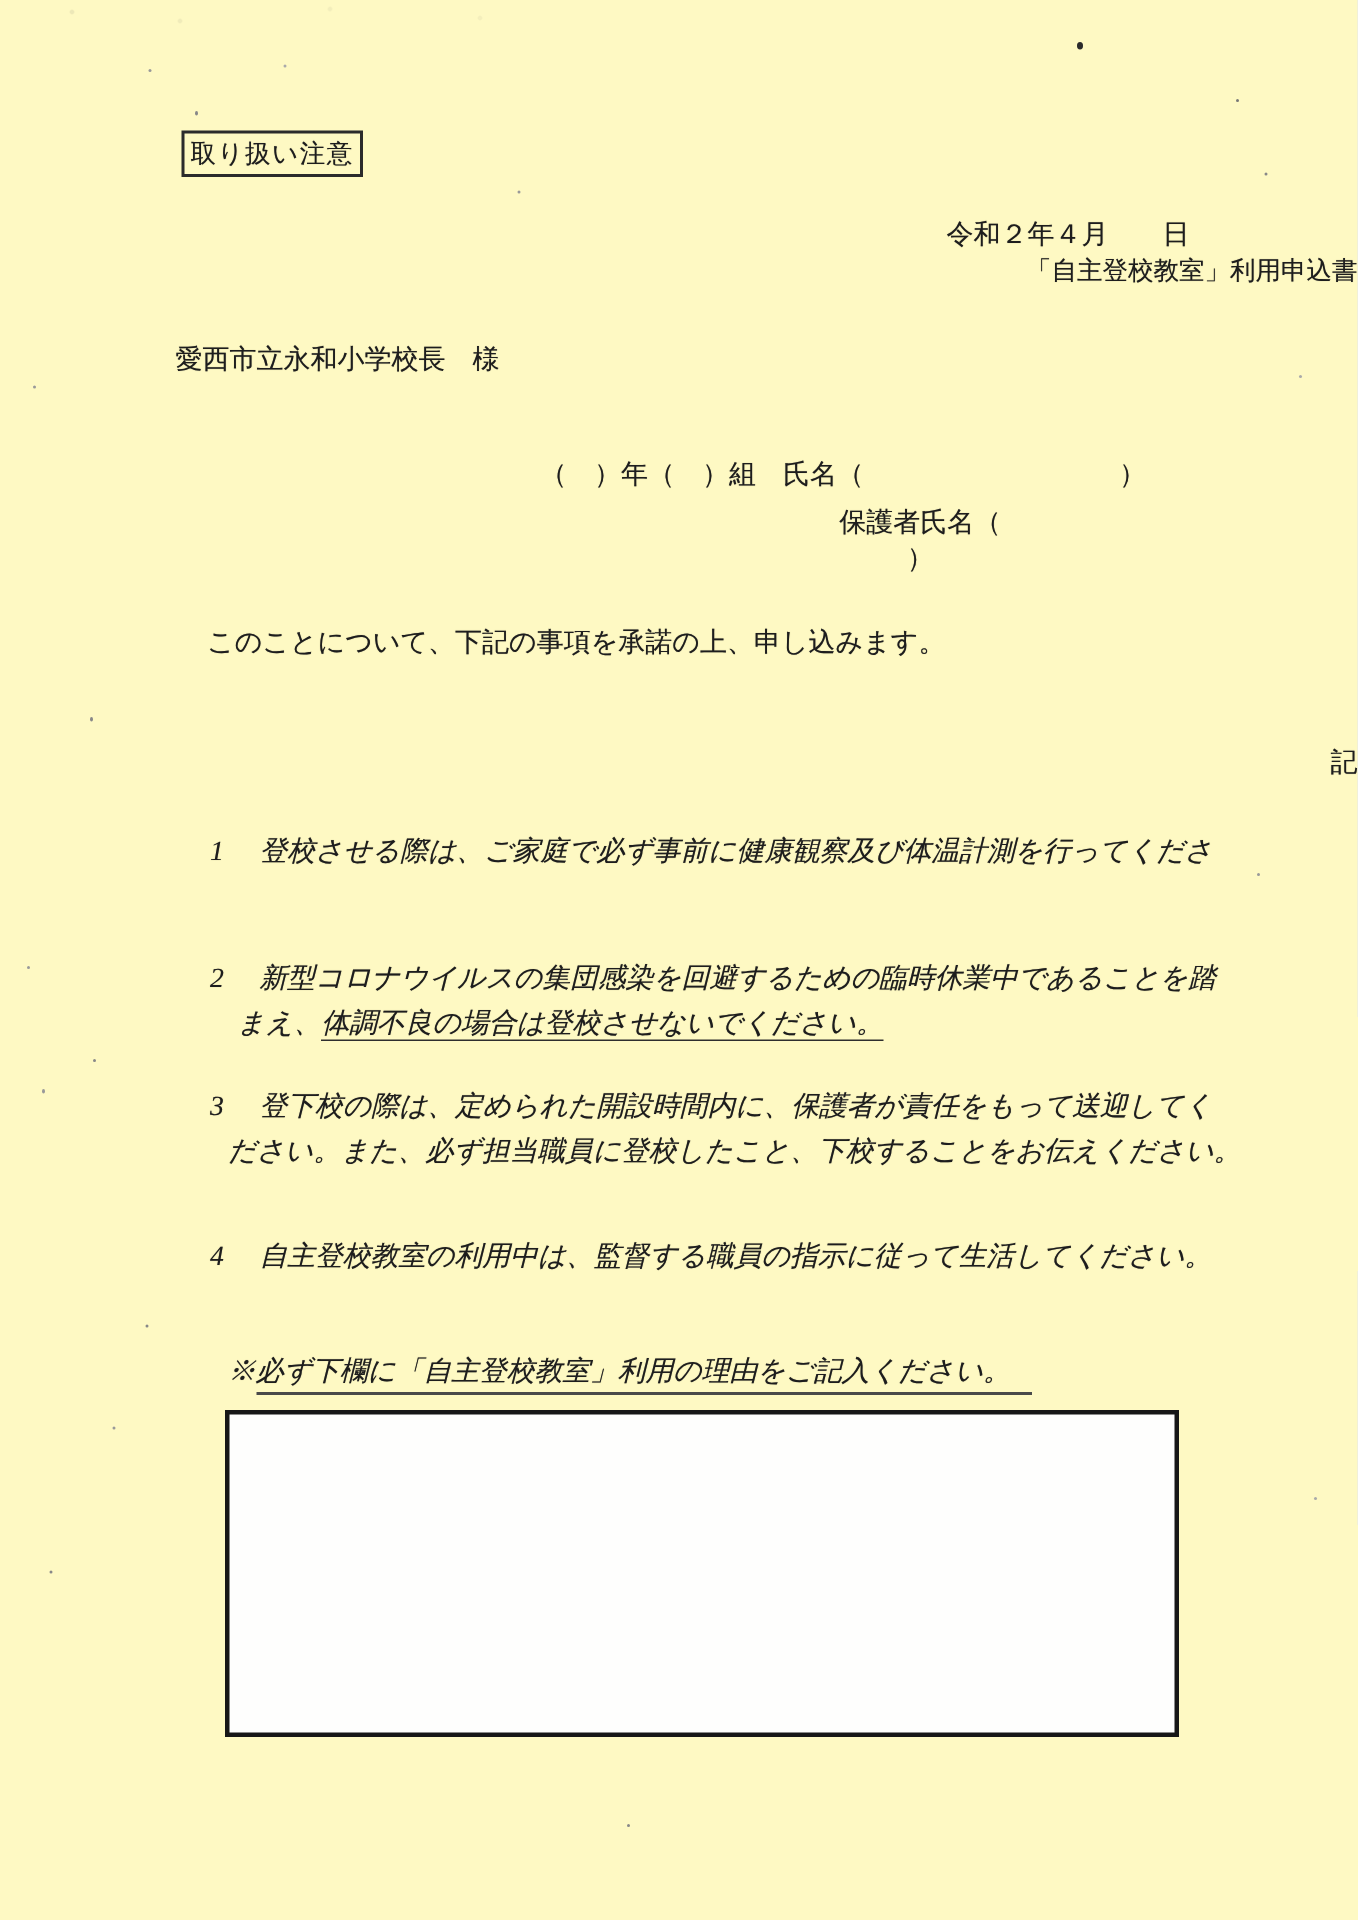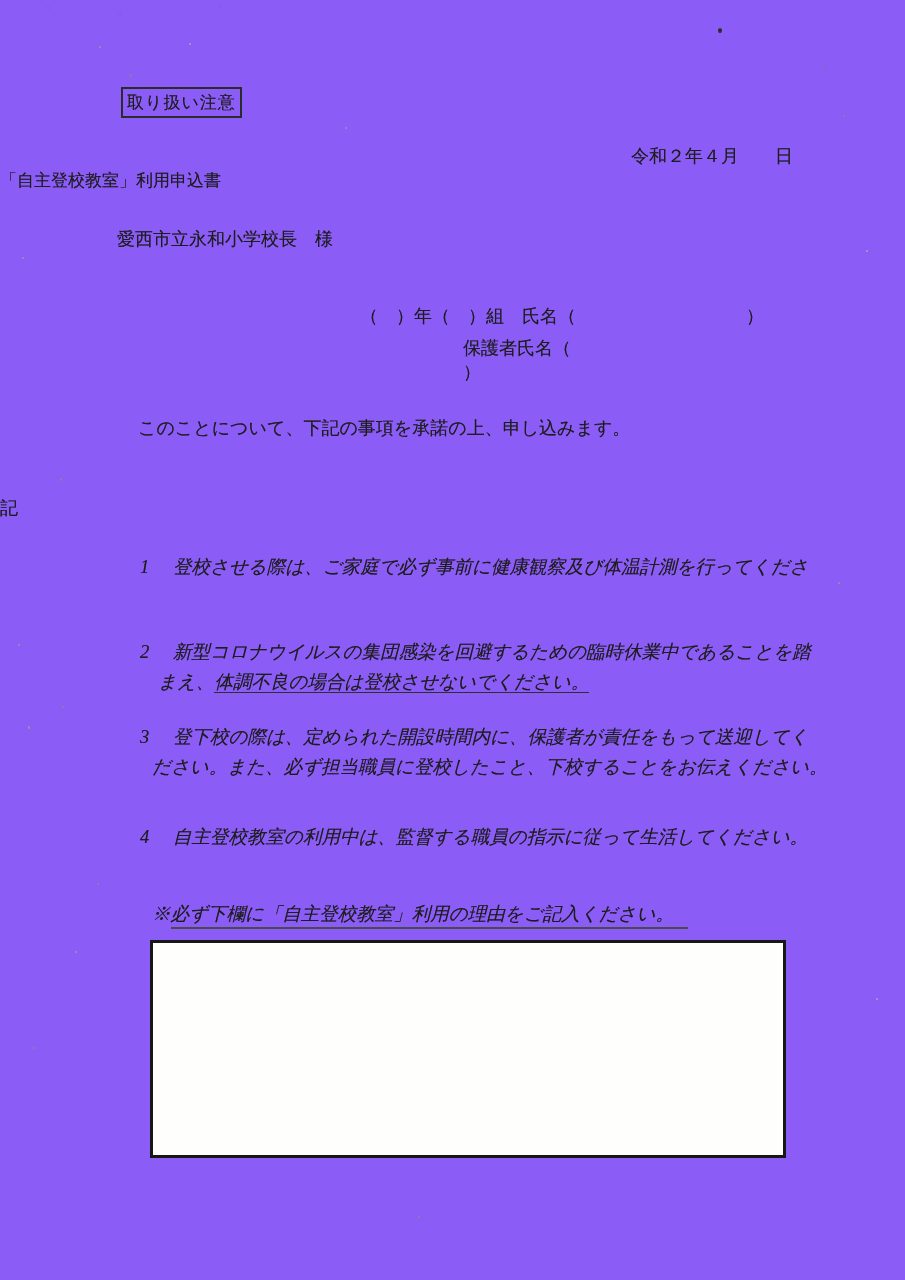--- a/index.html
+++ b/index.html
@@ -1,46 +1,46 @@
 <!DOCTYPE html>
 <html lang="ja"><head>
 <meta charset="utf-8">
 <style>
   html,body{margin:0;padding:0;background:#e8e8e8;}
   .page{
     position:relative;
     width:905px;height:1280px;
     margin:0 auto;
-    background:#8b5cf6;
+    background:#fef9c3;
     font-family:"Liberation Serif","DejaVu Serif",serif;
     color:#1d1d1d;
     overflow:hidden;
   }
   .line{position:absolute;white-space:nowrap;text-shadow:0 0 .5px rgba(30,30,30,.55);}
   .fs17{font-size:17px;}
   .fs18{font-size:18px;}
   .fs185{font-size:18.5px;font-style:italic;}
   .num{display:inline-block;width:33px;}
   .u-item{border-bottom:1.6px solid #2e2e2e;padding-bottom:0;}
   .u-note{border-bottom:2px solid #4a4a4a;padding-bottom:3px;padding-right:14px;margin-top:14px;}
   .notice-box{
     position:absolute;left:121px;top:87px;
     border:2px solid #2b2b2b;
     padding:2px 4px;
     font-size:17px;letter-spacing:1px;
     text-shadow:0 0 .5px rgba(30,30,30,.55);
   }
-  .name-row{position:absolute;display:flex;justify-content:space-between;white-space:nowrap;text-shadow:0 0 .5px rgba(30,30,30,.55);}
+  .name-row{position:absolute;display:flex;justify-content:space-between;white-space:nowrap;text-shadow:0 0 .5px rgba(30,30,30,.55);align-items:center;}
   .reason-box{
     position:absolute;left:150px;top:940px;
     width:630px;height:212px;
     border:3px solid #171717;
     background:#fefefd;
   }
-  .title-row{position:absolute;left:0;width:905px;text-align:left;white-space:nowrap;text-shadow:0 0 .5px rgba(30,30,30,.55);}
+  .title-row{position:absolute;left:0;width:905px;text-align:right;white-space:nowrap;text-shadow:0 0 .5px rgba(30,30,30,.55);}
   .speck{position:absolute;border-radius:50%;}
   .scan-strip{
     position:absolute;left:0;top:0;width:400px;height:20px;
     background:
       radial-gradient(circle at 12% 40%, rgba(90,90,90,.18) 0 1px, transparent 2px),
       radial-gradient(circle at 30% 70%, rgba(90,90,90,.14) 0 1px, transparent 2px),
       radial-gradient(circle at 55% 30%, rgba(90,90,90,.12) 0 1px, transparent 2px),
       radial-gradient(circle at 80% 60%, rgba(90,90,90,.10) 0 1px, transparent 2px);
     opacity:.6;
   }

